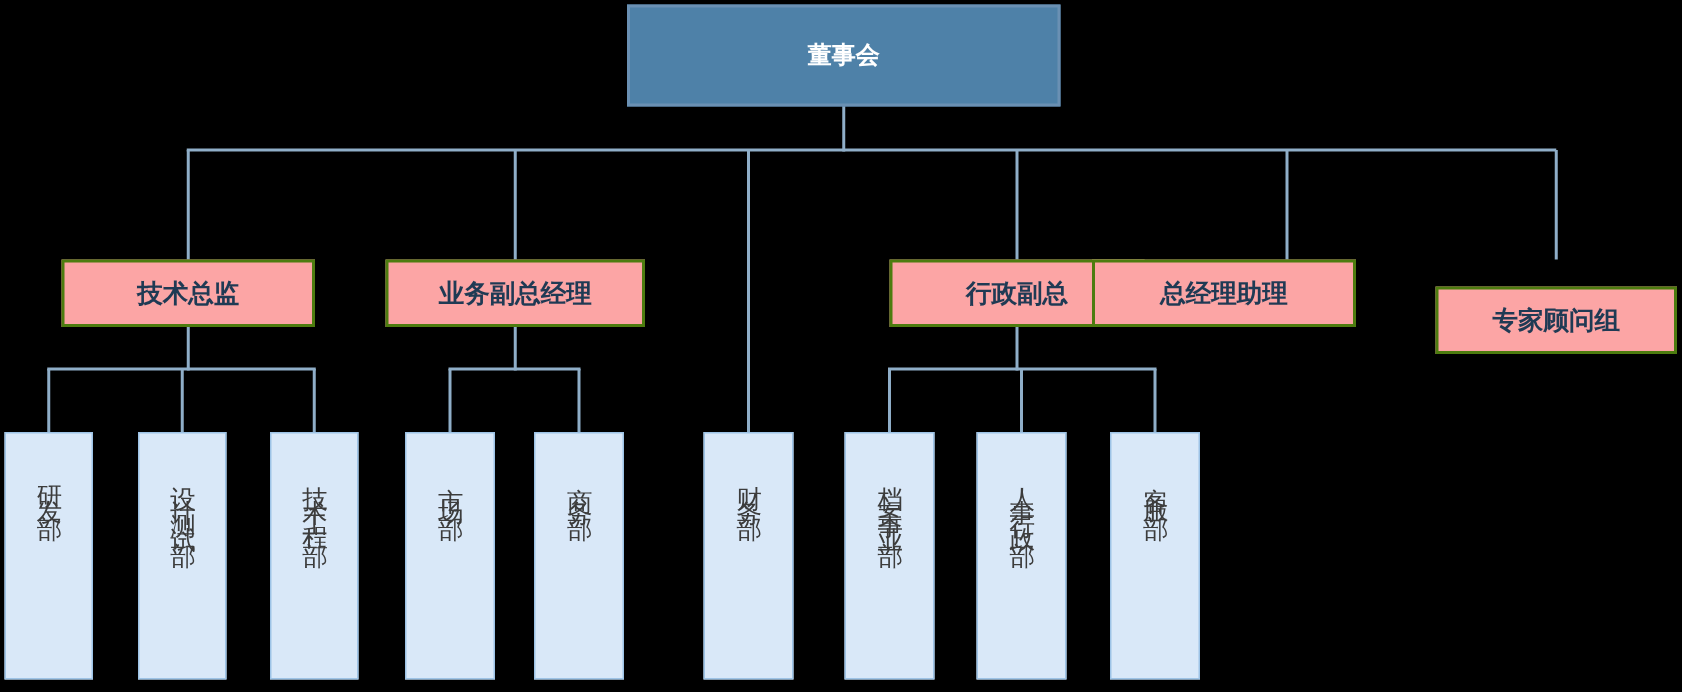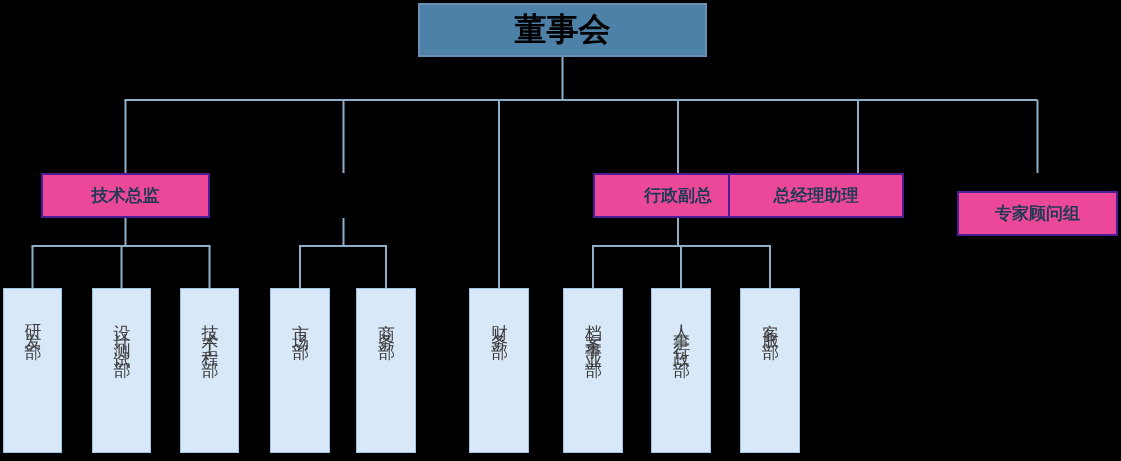--- a/index.html
+++ b/index.html
@@ -7,27 +7,27 @@
     position: relative;
     width: 1121px;
     height: 461px;
     background: #000000;
     font-family: "Liberation Sans", "DejaVu Sans", sans-serif;
     overflow: hidden;
   }
   .connectors { position:absolute; left:0; top:0; width:1121px; height:461px; }
   .node { position:absolute; box-sizing:border-box; display:flex; align-items:center; justify-content:center; text-align:center; }
   .l1 {
-    left:418px; top:3px; width:289px; height:54px;
+    left:418px; top:3px; width:289px; height:68px;
     background:#4E81A8; border:2px solid #6A90B3;
-    color:#000000; font-size:32px; font-weight:bold;
+    color:#ffffff; font-size:16px; font-weight:bold;
   }
   .l2 {
     top:173px; height:45px;
-    background:#ec4899; border:2px solid #4c1d95;
+    background:#fca5a5; border:2px solid #4d7c0f;
     color:#1F3A54; font-size:17px; font-weight:bold;
   }
   .l2b1 { left:41px;  width:169px; }
   .l2b2 { left:257px; width:173px; }
   .l2b3 { left:593px; width:170px; }
   .l2b4 { left:728px; width:176px; }
   .l2b5 { left:957px; width:161px;margin-top:18px; }
   .l3 {
     top:288px; height:165px; width:60px;
     background:#D9E8F8; border:1.5px solid #9DC3E6;
@@ -80,20 +80,23 @@
       <line x1="770" y1="246" x2="770" y2="288" stroke="#8FAEC8" stroke-width="2"></line>
     </svg>
 
   <div class="node l1">
     <span>董事会</span>
   </div>
 
   <div class="node l2 l2b1">
     <span>技术总监</span>
   </div>
+  <div class="node l2 l2b2">
+    <span>业务副总经理</span>
+  </div>
   <div class="node l2 l2b3">
     <span>行政副总</span>
   </div>
   <div class="node l2 l2b4">
     <span>总经理助理</span>
   </div>
   <div class="node l2 l2b5">
     <span>专家顾问组</span>
   </div>
 

